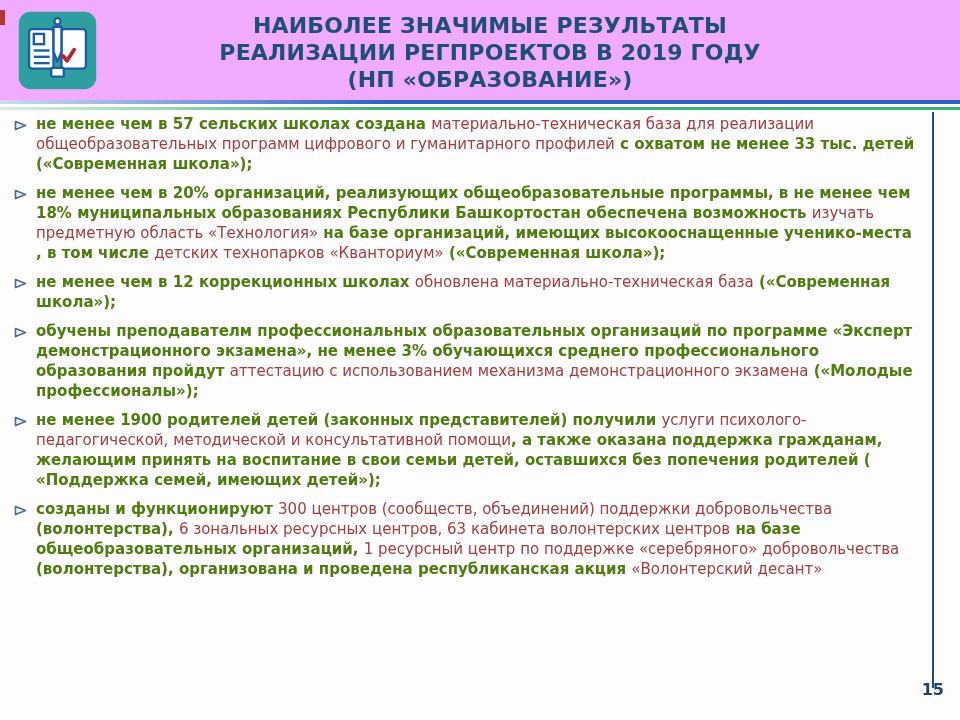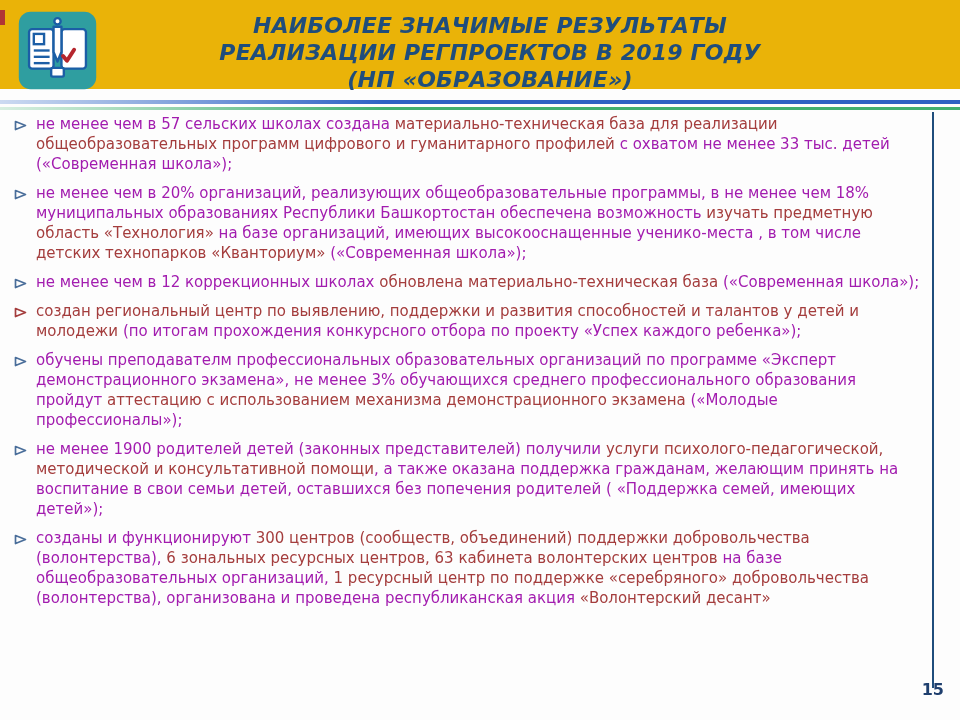--- a/index.html
+++ b/index.html
@@ -3,21 +3,21 @@
 <meta charset="utf-8">
 <style>
   html,body { margin:0; padding:0; }
   body {
     width:960px; height:720px; overflow:hidden;
     background:#fdfdfd;
     font-family:"DejaVu Sans", "Liberation Sans", sans-serif;
   }
   .slide { position:relative; width:960px; height:720px; background:#fdfdfd; }
 
-  .header { position:absolute; top:0; left:0; width:960px; height:89px; background:#eab308;font-style:italic; }
+  .header { position:absolute; top:0; left:0; width:960px; height:100px; background:#f0abfc; }
   .corner-mark { position:absolute; left:0; top:10px; width:5px; height:15px; background:#b03535; }
   .header-icon { position:absolute; left:18px; top:11px; width:79px; height:79px; }
   .slide-title {
     position:absolute; left:160px; top:12px; width:660px;
     text-align:center; color:#1f4d7c; font-weight:bold;
     font-size:22px; line-height:27px; letter-spacing:0.2px;
   }
 
   .divider-blue  { position:absolute; top:100px; left:0; width:960px; height:4px;
                    background:linear-gradient(90deg,#ccdaf1 0%,#2d62c4 40%,#2d62c4 100%); }
@@ -26,21 +26,21 @@
 
   .bullet-list {
     position:absolute; top:114px; left:14px; width:908px;
     margin:0; padding:0; list-style:none;
   }
   .bullet-item {
     position:relative; padding-left:22px; margin:0 0 9px 0;
     color:#3b608e; font-size:15px; line-height:20px;
   }
   .bullet-marker { position:absolute; left:0; top:3px; width:13px; height:13px; }
-  .seg { color:#a21caf; }
+  .seg { color:#4d7c0f;font-weight:bold; }
   .seg-bold { color:#a43d3d; font-weight:normal; }
 
   .right-line { position:absolute; left:932px; top:112px; width:2px; height:576px; background:#1f4d7c; }
   .page-number { position:absolute; left:900px; top:680px; width:44px; text-align:right;
                  color:#1f3f6e; font-weight:bold; font-size:16px; }
 </style>
 </head>
 <body>
 
 <div class="slide">
@@ -79,23 +79,20 @@
       <li class="bullet-item"><span class="bullet-marker"><svg viewBox="0 0 13 13" width="13" height="13">
             <path d="M1.5 2.5 L11.5 6.5 L1.5 10.5 Z" fill="none" stroke="#4a6e9a" stroke-width="1.7" stroke-linejoin="round"></path>
           </svg></span><span class="seg">не менее чем в 57 сельских школах создана </span><span class="seg seg-bold">материально-техническая база для реализации общеобразовательных программ цифрового и гуманитарного профилей</span><span class="seg"> с охватом не менее 33 тыс. детей («Современная школа»);</span></li>
       <li class="bullet-item"><span class="bullet-marker"><svg viewBox="0 0 13 13" width="13" height="13">
             <path d="M1.5 2.5 L11.5 6.5 L1.5 10.5 Z" fill="none" stroke="#4a6e9a" stroke-width="1.7" stroke-linejoin="round"></path>
           </svg></span><span class="seg">не менее чем в 20% организаций, реализующих общеобразовательные программы, в не менее чем 18% муниципальных образованиях Республики Башкортостан обеспечена возможность </span><span class="seg seg-bold">изучать предметную область «Технология»</span><span class="seg"> на базе организаций, имеющих высокооснащенные ученико-места , в том числе </span><span class="seg seg-bold">детских технопарков «Кванториум»</span><span class="seg"> («Современная школа»);</span></li>
       <li class="bullet-item"><span class="bullet-marker"><svg viewBox="0 0 13 13" width="13" height="13">
             <path d="M1.5 2.5 L11.5 6.5 L1.5 10.5 Z" fill="none" stroke="#4a6e9a" stroke-width="1.7" stroke-linejoin="round"></path>
           </svg></span><span class="seg">не менее чем в 12 коррекционных школах </span><span class="seg seg-bold">обновлена материально-техническая база</span><span class="seg"> («Современная школа»);</span></li>
       <li class="bullet-item"><span class="bullet-marker"><svg viewBox="0 0 13 13" width="13" height="13">
-            <path d="M1.5 2.5 L11.5 6.5 L1.5 10.5 Z" fill="none" stroke="#a43d3d" stroke-width="1.7" stroke-linejoin="round"></path>
-          </svg></span><span class="seg seg-bold">создан региональный центр по выявлению, поддержки и развития способностей и талантов у детей и молодежи</span><span class="seg"> (по итогам прохождения конкурсного отбора по проекту «Успех каждого ребенка»);</span></li>
-      <li class="bullet-item"><span class="bullet-marker"><svg viewBox="0 0 13 13" width="13" height="13">
             <path d="M1.5 2.5 L11.5 6.5 L1.5 10.5 Z" fill="none" stroke="#4a6e9a" stroke-width="1.7" stroke-linejoin="round"></path>
           </svg></span><span class="seg">обучены преподавателм профессиональных образовательных организаций по программе «Эксперт демонстрационного экзамена», не менее 3% обучающихся среднего профессионального образования пройдут </span><span class="seg seg-bold">аттестацию с использованием механизма демонстрационного экзамена</span><span class="seg"> («Молодые профессионалы»);</span></li>
       <li class="bullet-item"><span class="bullet-marker"><svg viewBox="0 0 13 13" width="13" height="13">
             <path d="M1.5 2.5 L11.5 6.5 L1.5 10.5 Z" fill="none" stroke="#4a6e9a" stroke-width="1.7" stroke-linejoin="round"></path>
           </svg></span><span class="seg">не менее 1900 родителей детей (законных представителей) получили </span><span class="seg seg-bold">услуги психолого-педагогической, методической и консультативной помощи</span><span class="seg">, а также оказана поддержка гражданам, желающим принять на воспитание в свои семьи детей, оставшихся без попечения родителей ( «Поддержка семей, имеющих детей»);</span></li>
       <li class="bullet-item"><span class="bullet-marker"><svg viewBox="0 0 13 13" width="13" height="13">
             <path d="M1.5 2.5 L11.5 6.5 L1.5 10.5 Z" fill="none" stroke="#4a6e9a" stroke-width="1.7" stroke-linejoin="round"></path>
           </svg></span><span class="seg">созданы и функционируют </span><span class="seg seg-bold">300 центров (сообществ, объединений) поддержки добровольчества</span><span class="seg"> (волонтерства), </span><span class="seg seg-bold">6 зональных ресурсных центров, 63 кабинета волонтерских центров</span><span class="seg"> на базе общеобразовательных организаций, </span><span class="seg seg-bold">1 ресурсный центр по поддержке «серебряного» добровольчества</span><span class="seg"> (волонтерства), организована и проведена республиканская акция </span><span class="seg seg-bold">«Волонтерский десант»</span></li>
     </ul>
 

